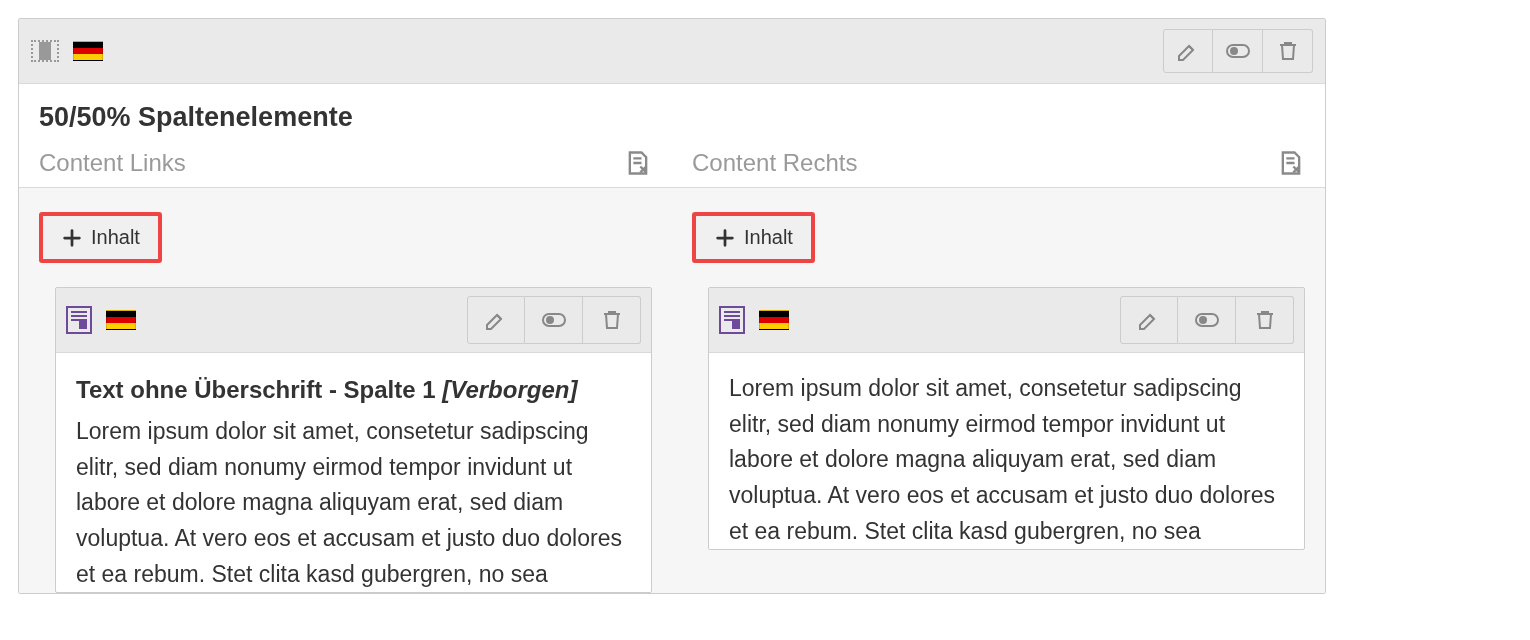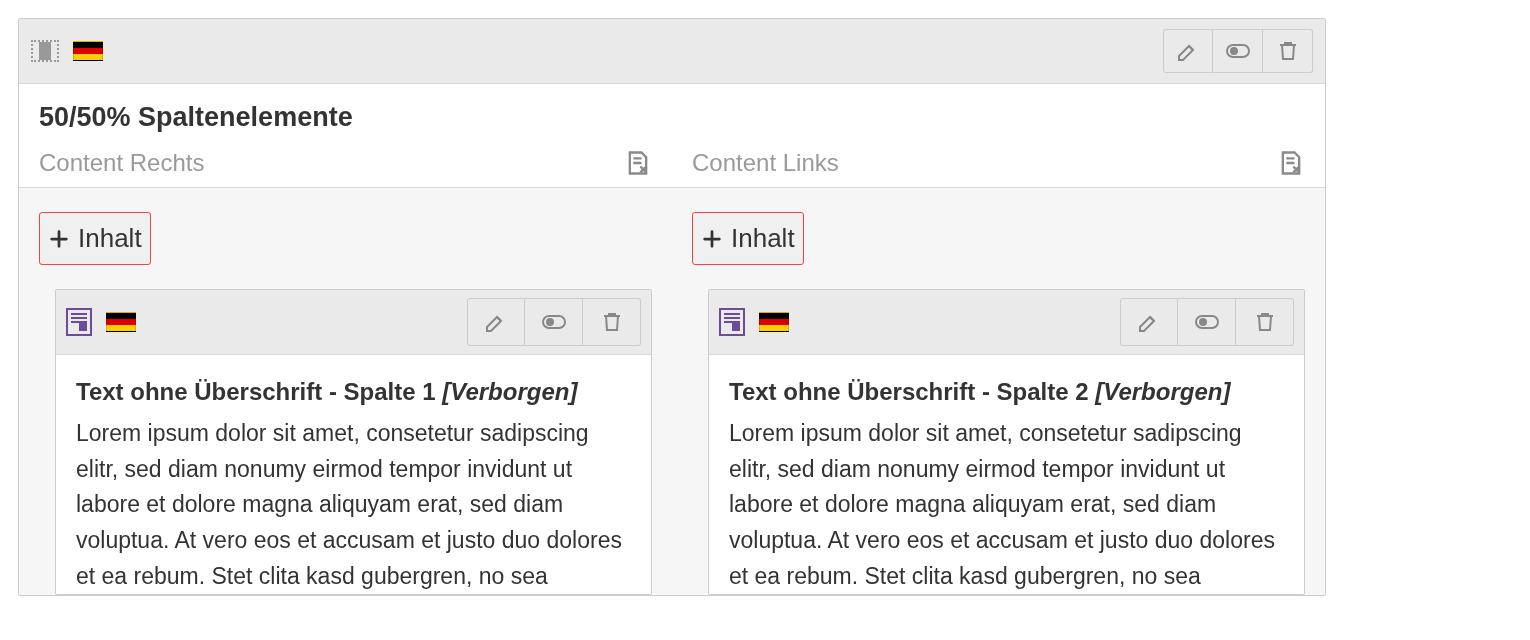--- a/index.html
+++ b/index.html
@@ -86,24 +86,24 @@
     gap: 40px;
     padding: 24px 20px 0 20px;
     background: #f6f6f6;
   }
 
   .add-btn {
     display: inline-flex;
     align-items: center;
     gap: 8px;
     background: #f0f0f0;
-    border: 1px solid #ef4444;
+    border: 4px solid #ef4444;
     border-radius: 3px;
-    padding: 10px 8px;
-    font-size: 26px;
+    padding: 10px 18px;
+    font-size: 20px;
     color: #333;
     cursor: pointer;
     margin-bottom: 24px;
   }
   .add-btn svg { display: block; }
 
   .inner-card {
     border: 1px solid #ccc;
     border-radius: 2px;
     background: #fff;
@@ -224,29 +224,29 @@
               <use href="#i-trash"></use>
             </svg>
         </div>
       </div>
     </div>
 
     <div class="panel-title">50/50% Spaltenelemente</div>
 
     <div class="columns-header">
       <div class="column-header">
-        <span>Content Rechts</span>
+        <span>Content Links</span>
         <span class="icon-plain">
           <svg width="28" height="28" viewBox="0 0 24 24">
               <use href="#i-doc-edit"></use>
             </svg>
         </span>
       </div>
       <div class="column-header">
-        <span>Content Links</span>
+        <span>Content Rechts</span>
         <span class="icon-plain">
           <svg width="28" height="28" viewBox="0 0 24 24">
               <use href="#i-doc-edit"></use>
             </svg>
         </span>
       </div>
     </div>
 
     <div class="columns-body">
 
@@ -318,24 +318,20 @@
                   </svg>
               </div>
               <div class="icon-btn">
                 <svg width="24" height="24" viewBox="0 0 24 24">
                     <use href="#i-trash"></use>
                   </svg>
               </div>
             </div>
           </div>
           <div class="inner-body">
-            <div class="inner-title">
-              <span>Text ohne Überschrift - Spalte 2</span>
-              <span class="status">[Verborgen]</span>
-            </div>
             <div>Lorem ipsum dolor sit amet, consetetur sadipscing elitr, sed diam nonumy eirmod tempor invidunt ut labore et dolore magna aliquyam erat, sed diam voluptua. At vero eos et accusam et justo duo dolores et ea rebum. Stet clita kasd gubergren, no sea</div>
           </div>
         </div>
       </div>
 
     </div>
 
   </div>
 
 </div>

